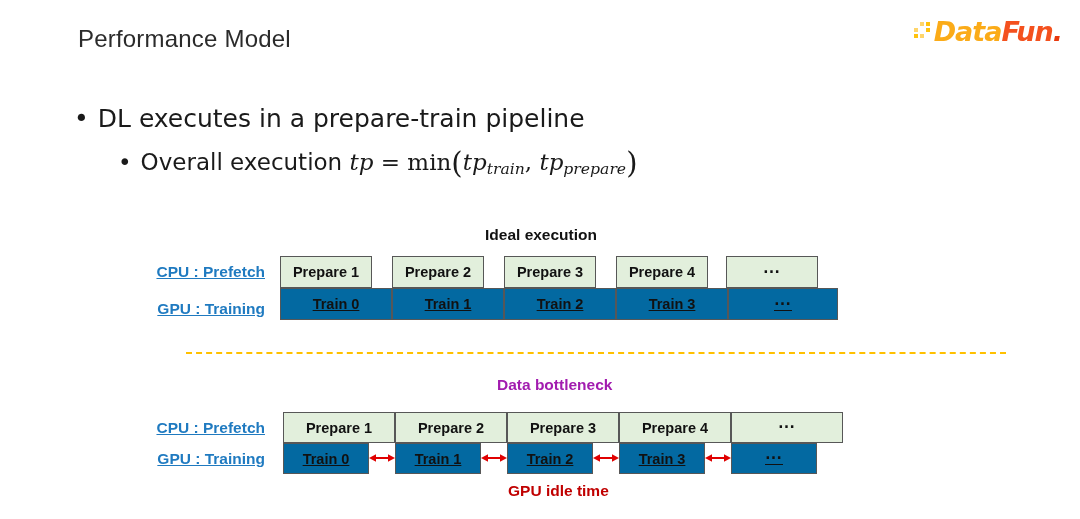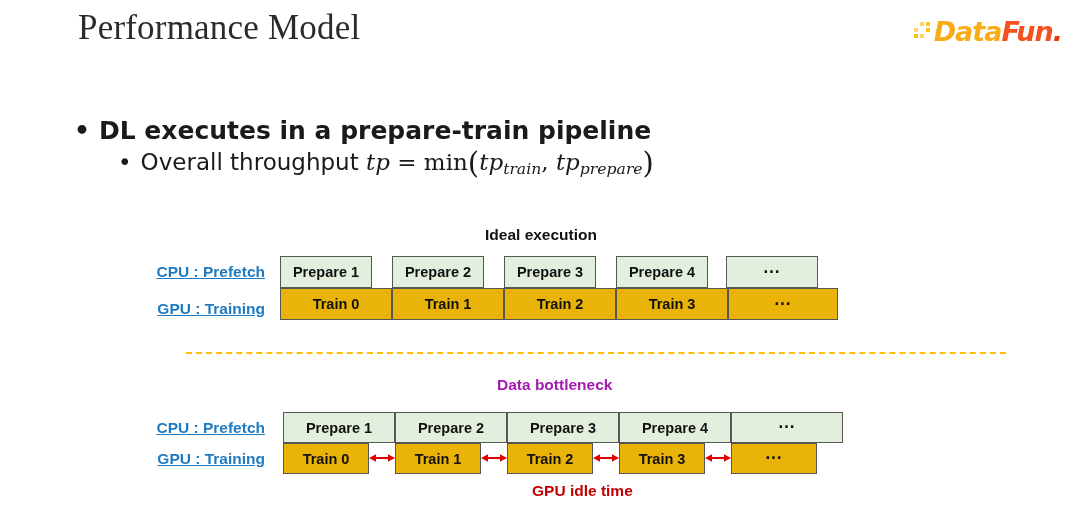--- a/index.html
+++ b/index.html
@@ -13,26 +13,26 @@
     position: relative;
     overflow: hidden;
     font-family: "Liberation Sans", sans-serif;
     color: #111111;
   }
 
   
   #slide-title {
     position: absolute;
     left: 78px;
-    top: 8px;
-    font-size: 35px;
+    top: 25px;
+    font-size: 24px;
     font-weight: 300;
     letter-spacing: 0.2px;
     color: #2b2b2b;
-    font-family: Liberation Serif, serif;
+    font-family: Liberation Sans, sans-serif;
     white-space: nowrap;
   }
 
   
   #brand-logo {
     position: absolute;
     right: 18px;
     top: 14px;
     height: 34px;
     display: flex;
@@ -60,25 +60,24 @@
   .logo-data { color: #fbab18; }
   .logo-fun  { color: #f4511e; }
   .logo-dot  { color: #e8380d; }
 
   
   #bullet-l1 {
     position: absolute;
     left: 74px;
     top: 104px;
     font-size: 25px;
-    font-weight: 700;
+    font-weight: 400;
     color: #1a1a1a;
     font-family: "DejaVu Sans", sans-serif;
     white-space: nowrap;
-    margin-top: 12px;
   }
   #bullet-l2 {
     position: absolute;
     left: 118px;
     top: 146px;
     font-size: 23px;
     font-weight: 400;
     color: #1a1a1a;
     font-family: "DejaVu Sans", sans-serif;
     white-space: nowrap;
@@ -129,21 +128,21 @@
     display: flex;
     align-items: center;
     justify-content: center;
     font-size: 14.5px;
     font-weight: bold;
     font-family: "Liberation Sans", sans-serif;
     color: #111111;
     white-space: nowrap;
   }
   .cell.prep  { background: #e2efdc; }
-  .cell.train { background: #eab308; }
+  .cell.train { background: #0369a1; text-decoration: underline; }
   .cell .ell { font-size: 17px; letter-spacing: 1px; line-height: 0.4; }
 
   
   #section-divider {
     position: absolute;
     left: 186px;
     top: 352px;
     width: 820px;
     height: 0;
     border-top: 2px dashed #ffc000;
@@ -176,21 +175,21 @@
   <span class="logo-word">
     <span class="logo-data">Data</span><span class="logo-fun">Fun</span><span class="logo-dot">.</span>
   </span>
 </div>
 
 <div id="bullet-l1">
   <span class="bdot">•</span><span>DL executes in a prepare-train pipeline</span>
 </div>
 
 <div id="bullet-l2">
-  <span class="bdot">•</span><span>Overall throughput </span><span class="math"><span>tp</span> <span class="rm">=</span> <span class="rm">min</span><span class="paren">(</span><span>tp</span><sub>train</sub><span class="rm">,</span> <span>tp</span><sub>prepare</sub><span class="paren">)</span></span>
+  <span class="bdot">•</span><span>Overall execution </span><span class="math"><span>tp</span> <span class="rm">=</span> <span class="rm">min</span><span class="paren">(</span><span>tp</span><sub>train</sub><span class="rm">,</span> <span>tp</span><sub>prepare</sub><span class="paren">)</span></span>
 </div>
 
 <div class="diagram">
 
   <div class="diag-caption" style="left:485px; top:226px; color:#111111;text-align:center;">Ideal execution</div>
 
   <div class="row-label" style="left:145px; top:263px; width:120px;">CPU : Prefetch</div>
   <div class="row-label" style="left:145px; top:300px; width:120px;">GPU : Training</div>
 
   <div class="cell prep" style="left:280px; top:256px; width:92px;  height:32px;">Prepare 1</div>
@@ -249,14 +248,14 @@
     <line x1="5" y1="6" x2="21" y2="6" stroke="#e00000" stroke-width="2"></line>
     <polygon points="0,6 7,2.2 7,9.8" fill="#e00000"></polygon>
     <polygon points="26,6 19,2.2 19,9.8" fill="#e00000"></polygon>
   </svg>
   <svg class="idle-arrow" style="left:705px; top:452px; width:26px;" viewBox="0 0 26 12">
     <line x1="5" y1="6" x2="21" y2="6" stroke="#e00000" stroke-width="2"></line>
     <polygon points="0,6 7,2.2 7,9.8" fill="#e00000"></polygon>
     <polygon points="26,6 19,2.2 19,9.8" fill="#e00000"></polygon>
   </svg>
 
-  <div class="diag-caption" style="left:532px; top:482px; color:#c00000;">GPU idle time</div>
+  <div class="diag-caption" style="left:508px; top:482px; color:#c00000;">GPU idle time</div>
 </div>
 
 </body></html>

